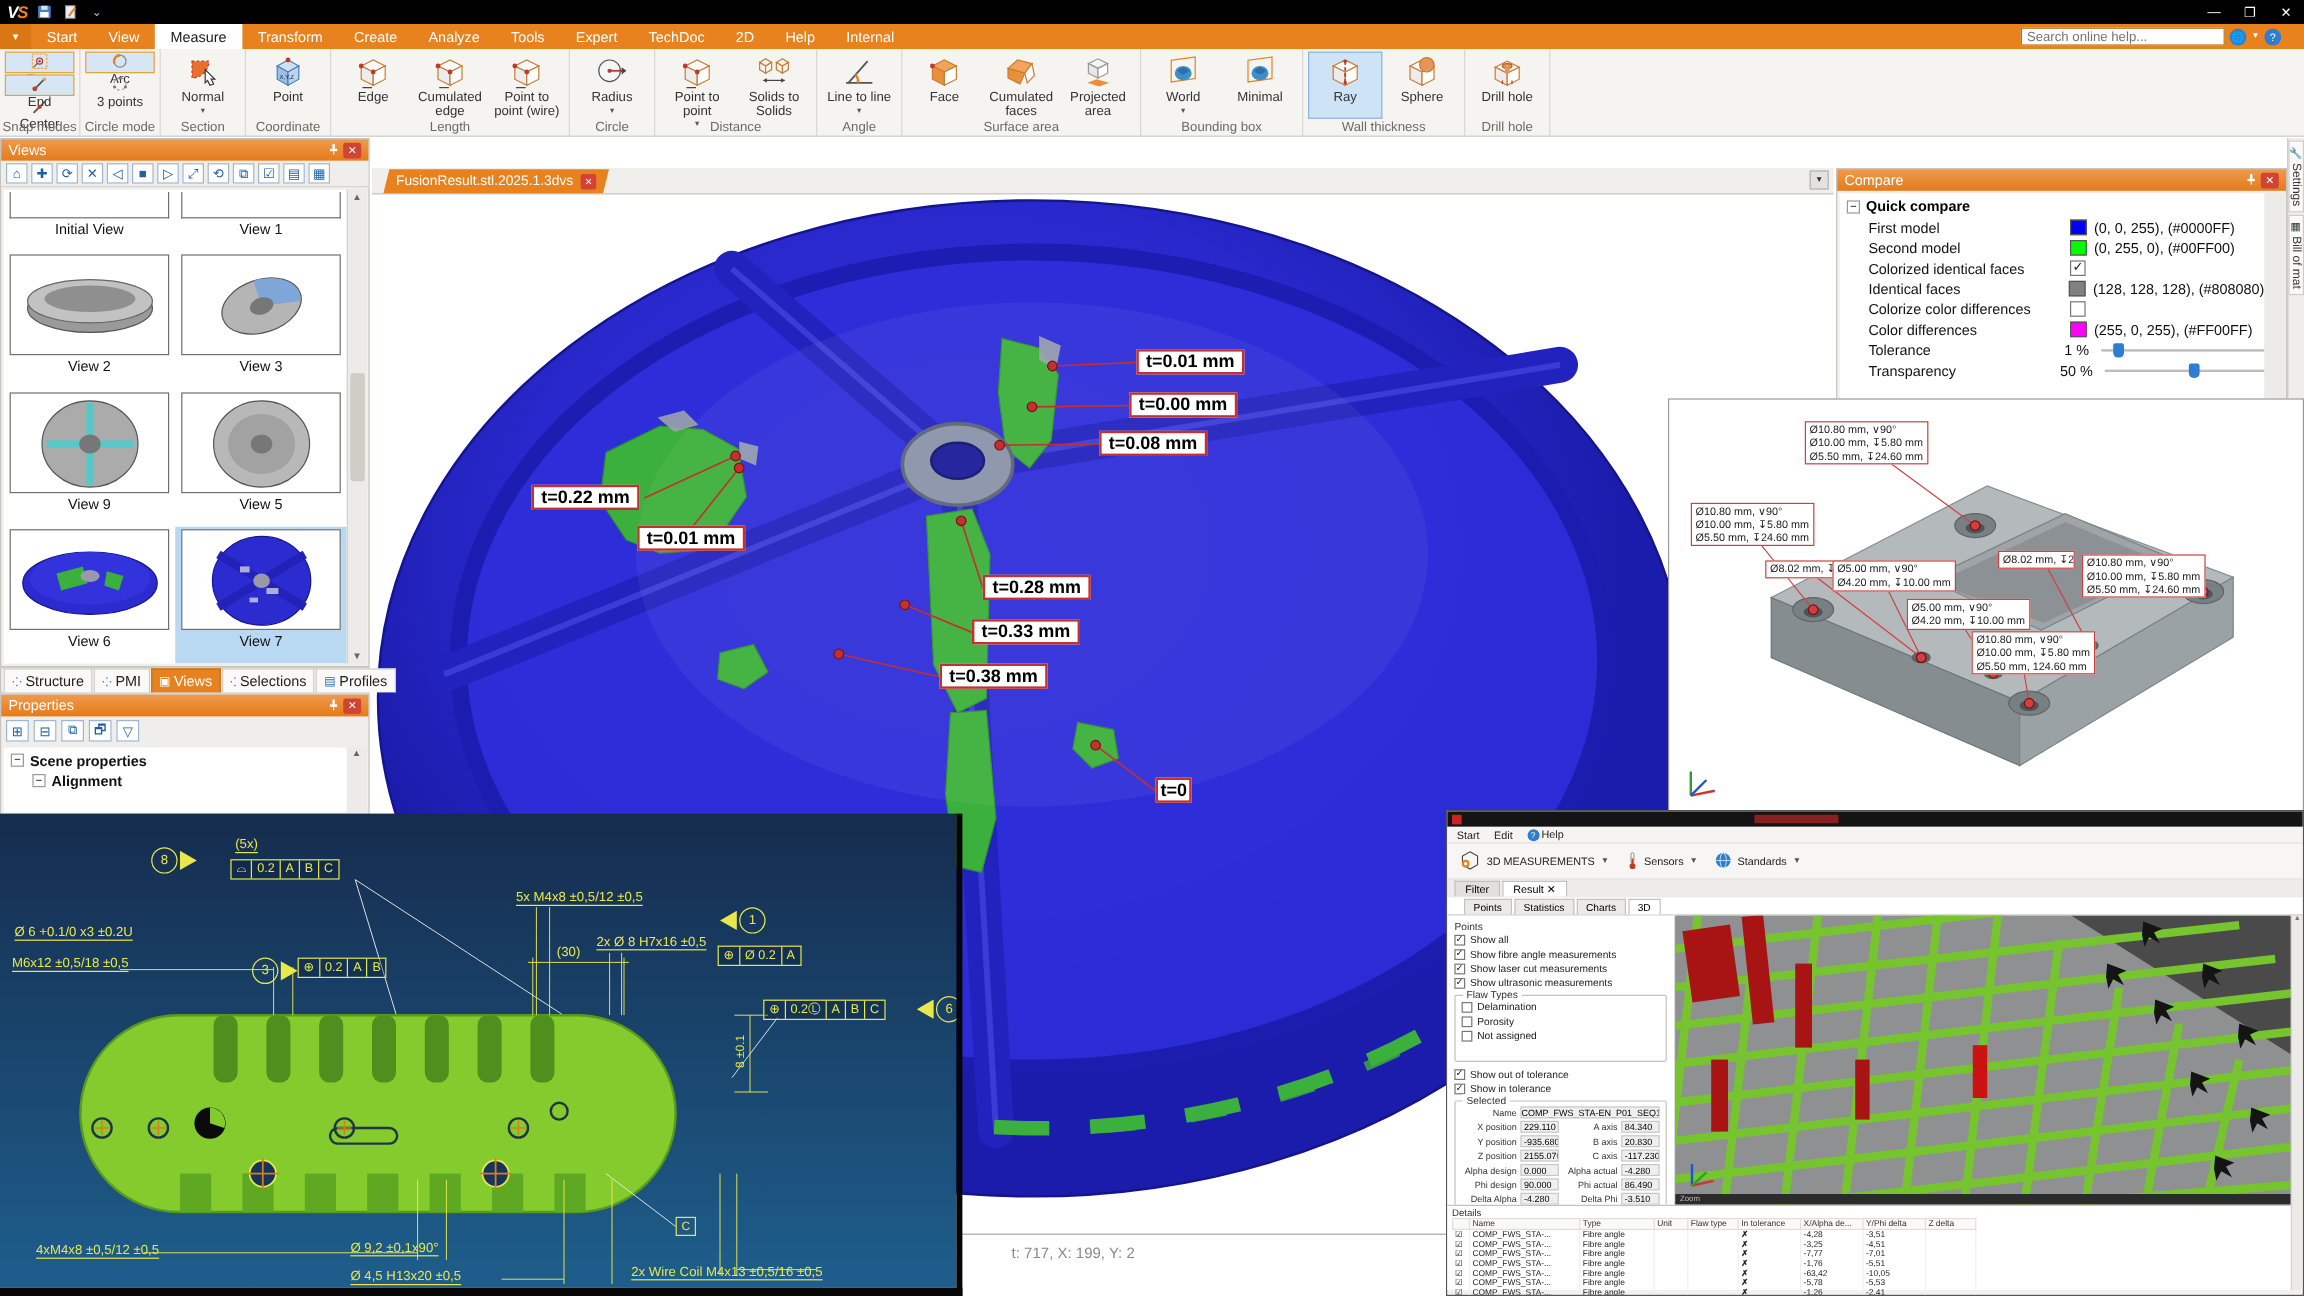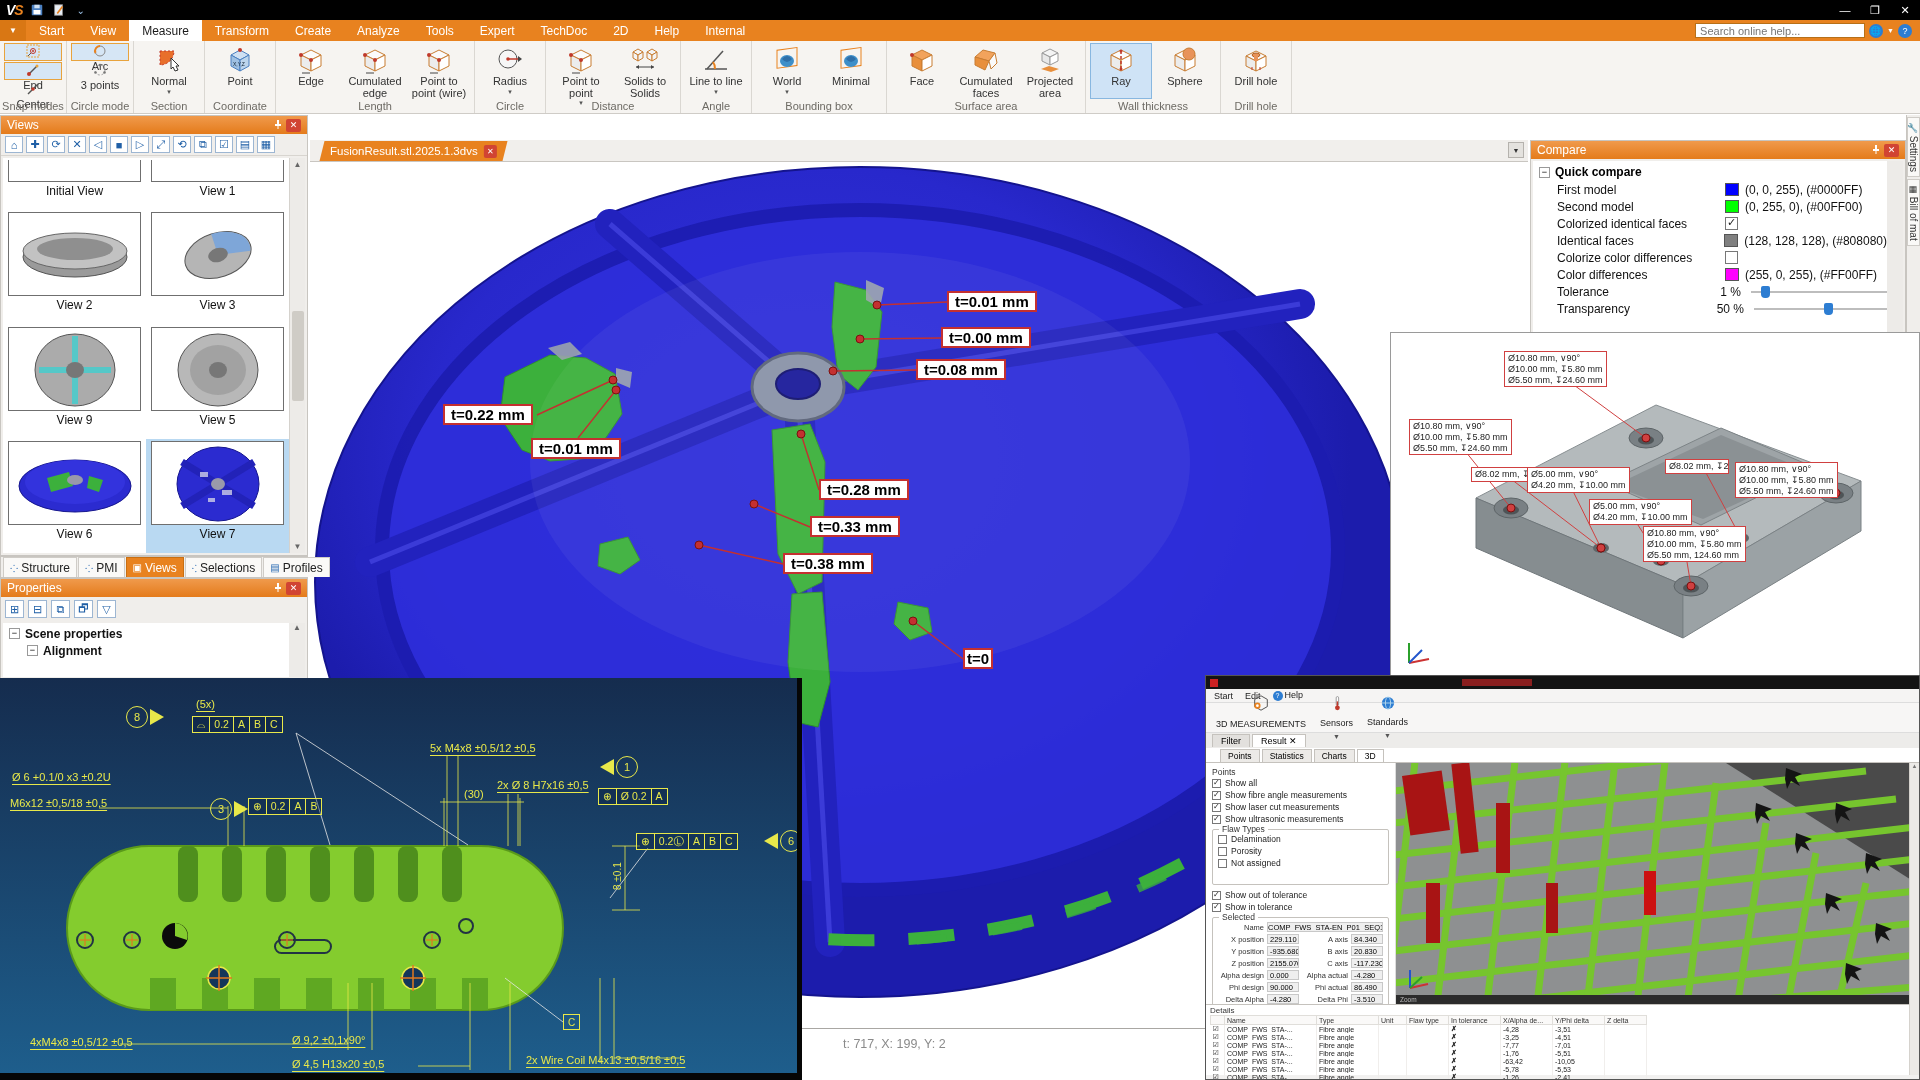--- a/index.html
+++ b/index.html
@@ -13,21 +13,21 @@
   .tb-ico { width:16px; height:14px; margin-left:6px; display:inline-flex; align-items:center; justify-content:center; font-size:10px; color:#9cc3ea; }
   #tb-title { position:absolute; left:0; right:0; text-align:center; font-size:12px; pointer-events:none; }
   #tb-ctrl { margin-left:auto; display:flex; }
   #tb-ctrl span { width:30px; height:20px; display:flex; align-items:center; justify-content:center; font-size:11px; color:#fff; }
 
   
   #ribbontabs { left:0; top:20px; width:1920px; height:21px; background:#E8821F; display:flex; align-items:stretch; z-index:3; }
   #apparrow { width:26px; display:flex; align-items:center; justify-content:center; color:#fff; font-size:8px; background:#D97714; }
   .rtab { padding:0 13px; display:flex; align-items:center; color:#fff; font-size:12px; cursor:default; }
   .rtab.active { background:#fff; color:#1a1a1a; }
-  #rtab-right { margin-left:auto; display:flex; align-items:center; gap:4px; padding-right:8px; }
+  #rtab-right { margin-left:auto; display:flex; align-items:center; gap:4px; padding-right:19px; }
   #searchbox { width:170px; height:15px; font-size:11px; border:1px solid #b77018; padding:0 4px; font-family:"Liberation Sans",sans-serif; }
   .globe { width:14px; height:14px; border-radius:50%; background:#2d7dd2; color:#fff; font-size:9px; display:inline-flex; align-items:center; justify-content:center; }
   .tinyarrow { color:#fff; font-size:7px; }
 
   
   #ribbon { left:0; top:41px; width:1920px; height:73px; background:#F6F4F1; border-bottom:1px solid #CFCCC7; display:flex; z-index:3; }
   .rgroup { position:relative; border-right:1px solid #DAD7D2; padding:2px 4px 14px 4px; display:flex; align-items:flex-start; }
   .rgroup-label { position:absolute; bottom:1px; left:0; right:0; text-align:center; font-size:11px; color:#6d6a64; white-space:nowrap; }
   .rbtns { display:flex; gap:2px; height:100%; }
   .rbtns.stack { flex-direction:column; justify-content:flex-start; gap:1px; }
@@ -134,21 +134,21 @@
   .vtext { position:absolute; color:#E8E84A; font-size:10px; transform:rotate(-90deg); transform-origin:left top; white-space:nowrap; }
 
   
   #mwin { left:1205px; top:675px; width:715px; height:405px; background:#F2F1F0; border:1px solid #555; z-index:12; overflow:hidden; font-size:9px; }
   #mw-title { height:13px; background:#141414; display:flex; align-items:center; padding:0 4px; gap:4px; }
   #mw-title .rdot { width:8px; height:8px; background:#C22; }
   #mw-title .rbar { width:70px; height:7px; background:#8a1f1f; margin-left:240px; }
   #mw-menu { height:14px; background:#F5F4F3; display:flex; align-items:center; gap:12px; padding:0 8px; font-size:9px; color:#222; border-bottom:1px solid #ddd; }
   #mw-menu .q { width:10px; height:10px; border-radius:50%; background:#2D7DD2; color:#fff; font-size:7px; display:inline-flex; align-items:center; justify-content:center; margin-right:2px; }
   #mw-toolbar { height:30px; background:#F7F6F5; border-bottom:1px solid #ddd; display:flex; align-items:center; gap:14px; padding:0 10px; font-size:9px; color:#222; }
-  .mw-tool { display:flex; align-items:center; gap:5px;flex-direction:column; }
+  .mw-tool { display:flex; align-items:center; gap:5px; }
   .mw-tool .arr { font-size:7px; color:#555; }
   #mw-tabs { height:15px; display:flex; align-items:center; padding-left:6px; gap:2px; background:#EDECEA; }
   .mw-tab { font-size:9px; padding:1px 8px; border:1px solid #c5c2bd; border-bottom:none; background:#E2E0DD; }
   .mw-tab.active { background:#fff; }
   #mw-subtabs { height:15px; display:flex; align-items:flex-end; padding-left:14px; gap:2px; background:#fff; border-bottom:1px solid #c5c2bd; }
   .mw-subtab { font-size:8.5px; padding:1px 7px; border:1px solid #c5c2bd; border-bottom:none; background:#ECEAE7; display:flex; gap:3px; align-items:center; }
   .mw-subtab.active { background:#fff; }
   #mw-body { position:absolute; left:0; top:87px; right:10px; bottom:75px; display:flex; background:#fff; }
   #mw-form { width:190px; padding:4px 6px; overflow:hidden; border-right:1px solid #ddd; }
   .mw-check { display:flex; align-items:center; gap:4px; height:12px; font-size:8.5px; color:#222; }
@@ -418,44 +418,20 @@
         <span class="rarrow">▾</span>
       </div>
       </div>
     <div class="rgroup-label">Angle</div>
   </div>
   <div class="rgroup">
     <div class="rbtns">
 
       <div class="rbtn">
         <span class="ricon"><svg viewBox="0 0 30 30">
-              <rect x="5" y="6" width="20" height="18" fill="none" stroke="#E8821F" transform="skewY(-8)"></rect>
-              <ellipse cx="15" cy="16" rx="7" ry="6" fill="#3E8FC9"></ellipse>
-              <path d="M10 14 q5 -6 10 0 q-5 6 -10 0" fill="#2E6FA9"></path>
-            </svg></span>
-        <span class="rbtn-label">World</span>
-        <span class="rarrow">▾</span>
-      </div>
-      <div class="rbtn">
-        <span class="ricon"><svg viewBox="0 0 30 30">
-              <rect x="5" y="6" width="20" height="18" fill="none" stroke="#E8821F" transform="skewY(-8)"></rect>
-              <ellipse cx="15" cy="16" rx="7" ry="6" fill="#3E8FC9"></ellipse>
-              <path d="M10 14 q5 -6 10 0 q-5 6 -10 0" fill="#2E6FA9"></path>
-            </svg></span>
-        <span class="rbtn-label">Minimal</span>
-
-      </div>
-      </div>
-    <div class="rgroup-label">Bounding box</div>
-  </div>
-  <div class="rgroup">
-    <div class="rbtns">
-
-      <div class="rbtn">
-        <span class="ricon"><svg viewBox="0 0 30 30">
               <path d="M5 10 L15 5 L25 10 L15 15 Z" fill="#F2A35C" stroke="#C87D32"></path>
               <path d="M5 10 V21 L15 26 V15 Z" fill="#E88F3C" stroke="#C87D32"></path>
               <path d="M25 10 V21 L15 26 V15 Z" fill="#fff" stroke="#C87D32"></path>
               <circle cx="5" cy="10" r="2" fill="#C0392B"></circle>
             </svg></span>
         <span class="rbtn-label">Face</span>
       </div>
       <div class="rbtn">
         <span class="ricon"><svg viewBox="0 0 30 30">
               <path d="M4 12 L12 5 L24 8 L18 16 Z" fill="#F2A35C" stroke="#C87D32"></path>
@@ -468,20 +444,44 @@
         <span class="ricon"><svg viewBox="0 0 30 30">
               <path d="M7 8 L15 4 L23 8 L15 12 Z" fill="#f4f4f4" stroke="#999"></path>
               <path d="M7 8 V16 L15 20 V12 Z" fill="#e8e8e8" stroke="#999"></path>
               <path d="M23 8 V16 L15 20 V12 Z" fill="#fff" stroke="#999"></path>
               <path d="M6 24 L14 21 L24 24 L16 27 Z" fill="#E88F3C"></path>
             </svg></span>
         <span class="rbtn-label">Projected area</span>
       </div>
       </div>
     <div class="rgroup-label">Surface area</div>
+  </div>
+  <div class="rgroup">
+    <div class="rbtns">
+
+      <div class="rbtn">
+        <span class="ricon"><svg viewBox="0 0 30 30">
+              <rect x="5" y="6" width="20" height="18" fill="none" stroke="#E8821F" transform="skewY(-8)"></rect>
+              <ellipse cx="15" cy="16" rx="7" ry="6" fill="#3E8FC9"></ellipse>
+              <path d="M10 14 q5 -6 10 0 q-5 6 -10 0" fill="#2E6FA9"></path>
+            </svg></span>
+        <span class="rbtn-label">World</span>
+        <span class="rarrow">▾</span>
+      </div>
+      <div class="rbtn">
+        <span class="ricon"><svg viewBox="0 0 30 30">
+              <rect x="5" y="6" width="20" height="18" fill="none" stroke="#E8821F" transform="skewY(-8)"></rect>
+              <ellipse cx="15" cy="16" rx="7" ry="6" fill="#3E8FC9"></ellipse>
+              <path d="M10 14 q5 -6 10 0 q-5 6 -10 0" fill="#2E6FA9"></path>
+            </svg></span>
+        <span class="rbtn-label">Minimal</span>
+
+      </div>
+      </div>
+    <div class="rgroup-label">Bounding box</div>
   </div>
   <div class="rgroup">
     <div class="rbtns">
 
       <div class="rbtn sel-blue">
         <span class="ricon"><svg viewBox="0 0 30 30">
               <path d="M5 10 L15 5 L25 10 L15 15 Z" fill="#fbfbfb" stroke="#C87D32"></path>
               <path d="M5 10 V21 L15 26 V15 Z" fill="#ececec" stroke="#C87D32"></path>
               <path d="M25 10 V21 L15 26 V15 Z" fill="#fff" stroke="#C87D32"></path>
               <line x1="15" y1="6" x2="15" y2="24" stroke="#C0392B" stroke-width="1.5" stroke-dasharray="3 2"></line>

